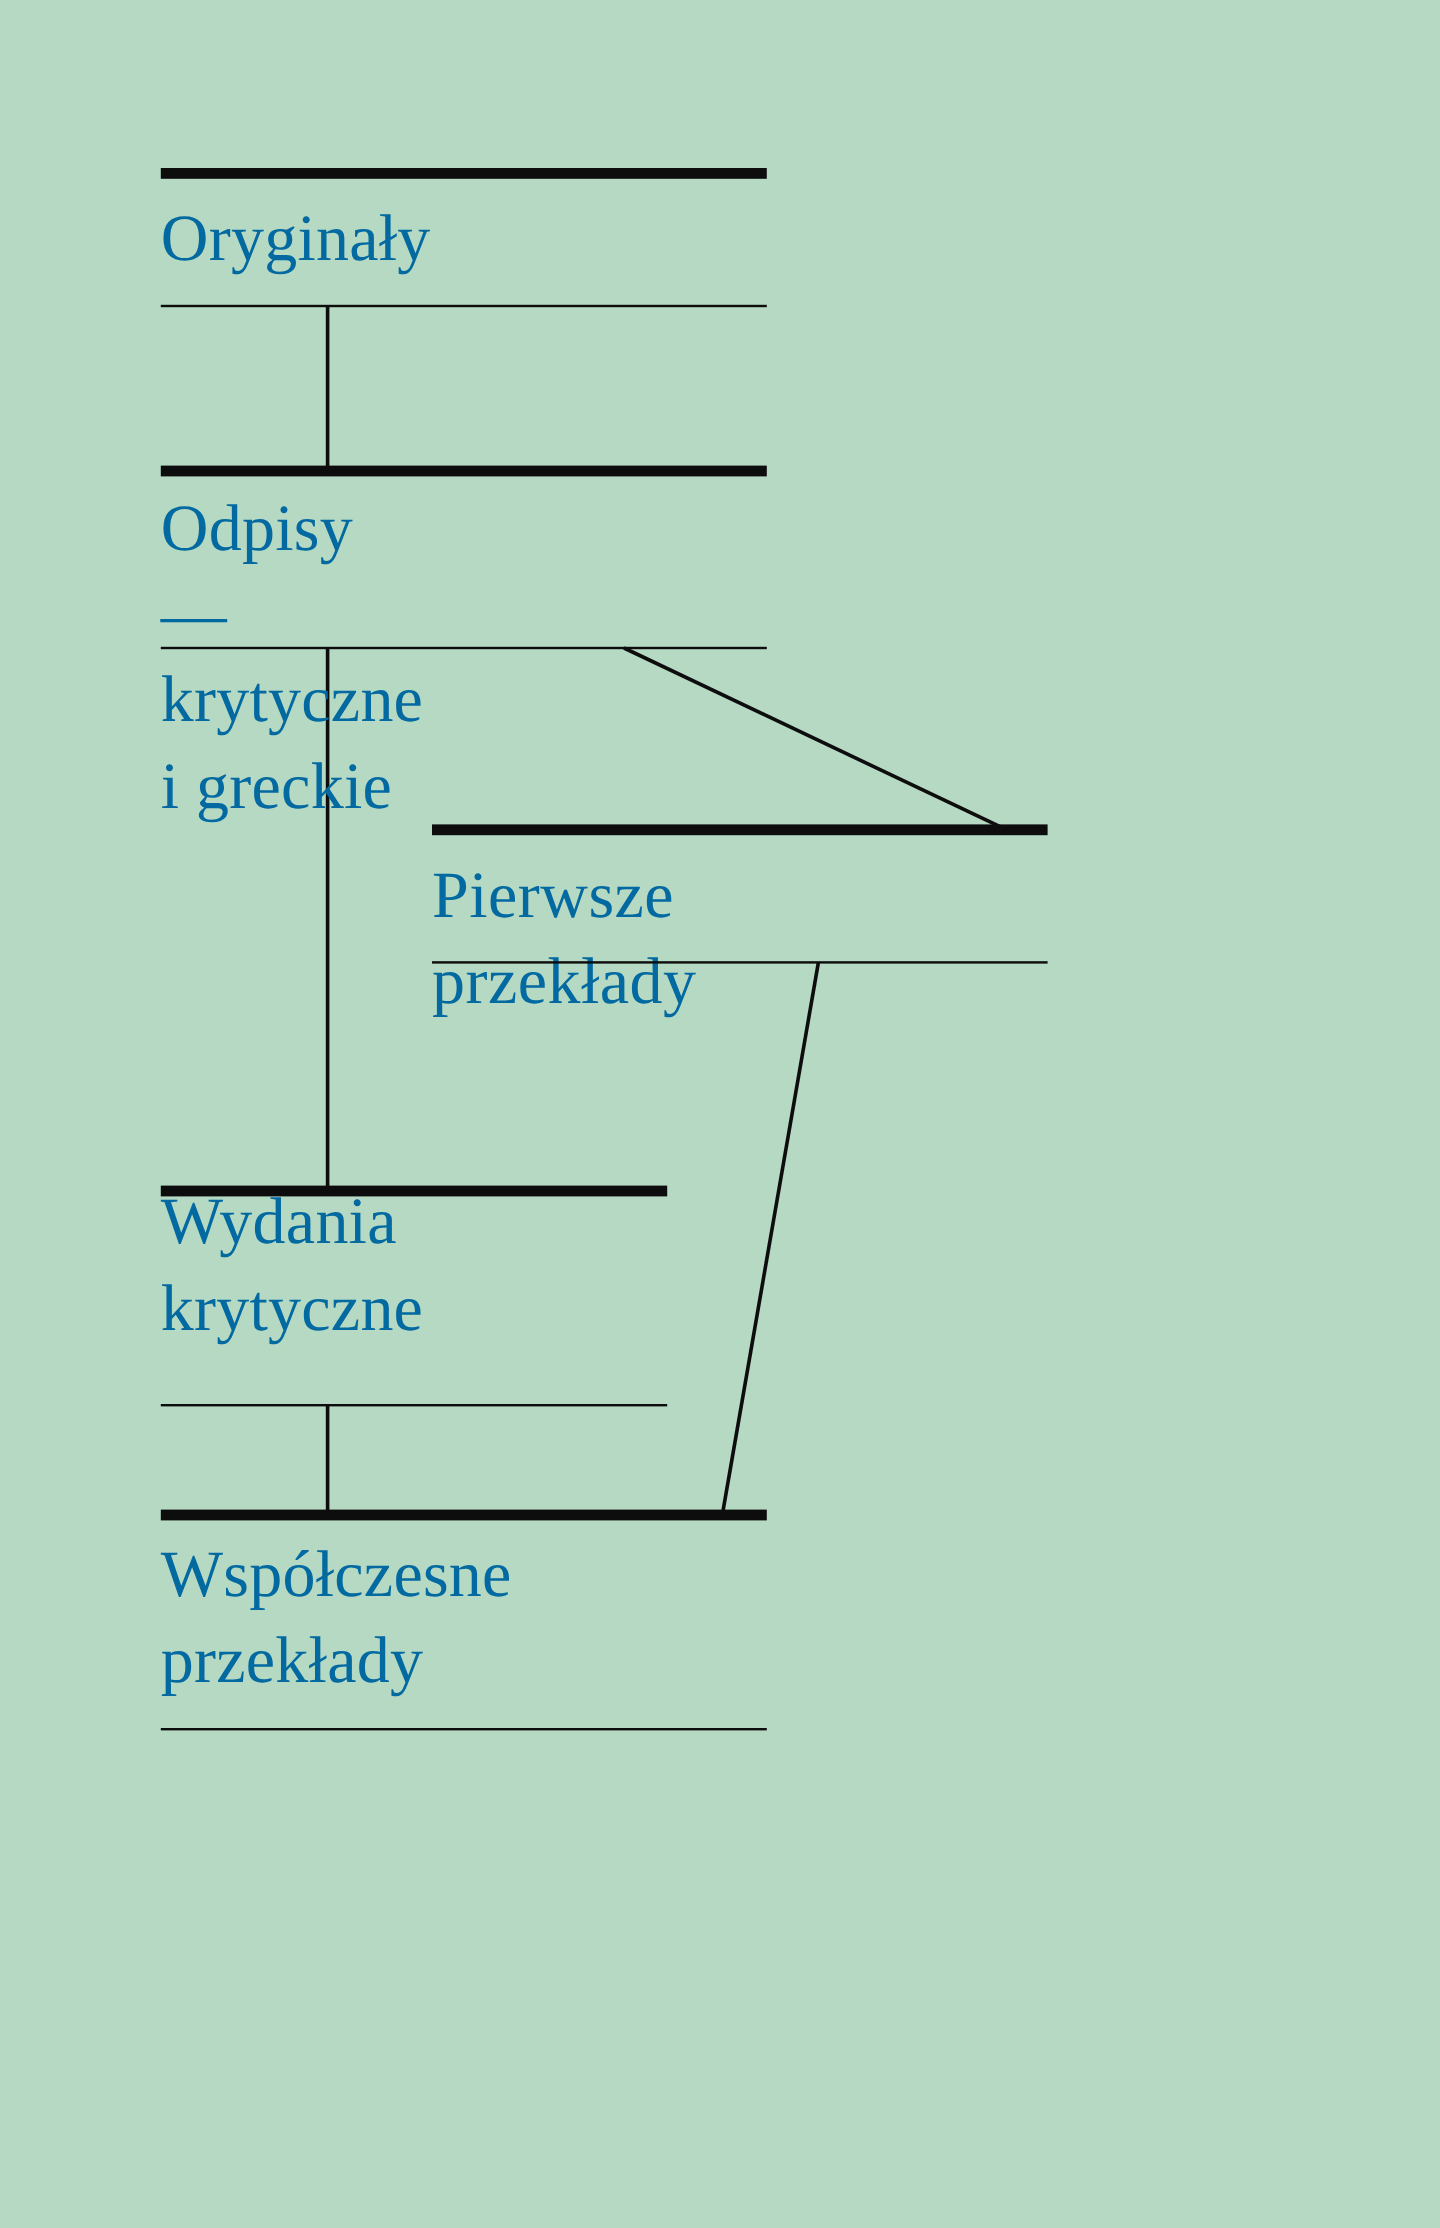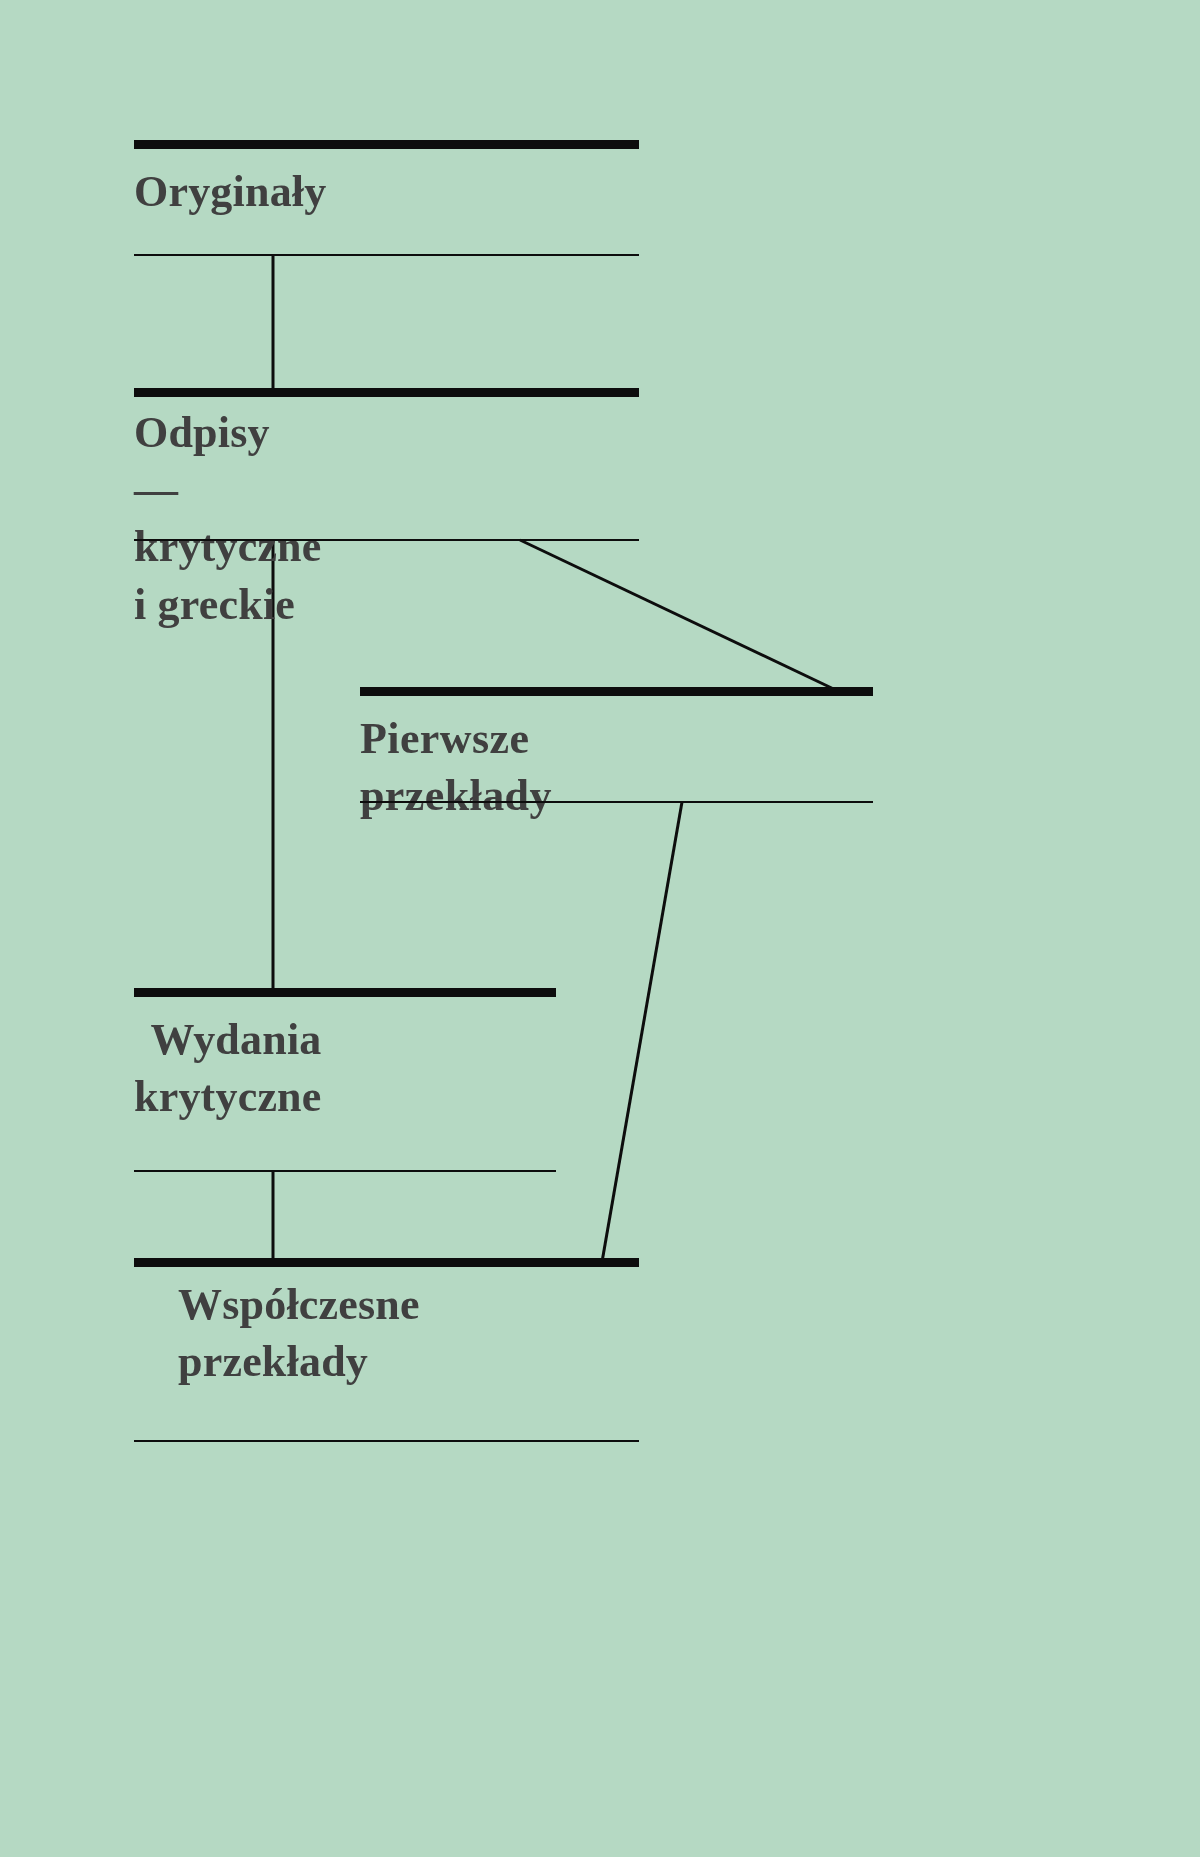--- a/index.html
+++ b/index.html
@@ -33,23 +33,23 @@
   .rule-top {
     position: absolute;
     background: #0d0d0d;
   }
   .rule-bottom {
     position: absolute;
     background: #0d0d0d;
   }
   .node-label {
     position: absolute;
-    color: #404040;
-    font-weight: 700;
-    font-size: 44px;
+    color: #0369a1;
+    font-weight: 400;
+    font-size: 55px;
     line-height: 1.30;
     letter-spacing: 0.2px;
     white-space: pre-line;
   }
   .node-label.wide {
     letter-spacing: 0.4px;
   }
 </style>
 </head>
 <body>
@@ -80,25 +80,25 @@
   </div>
 
   <div class="node">
     <div class="rule-top" style="left: 360px; top: 687px; width: 513px; height: 9px;"></div>
     <div class="node-label wide" style="left: 360px; top: 710px;">Pierwsze przekłady</div>
     <div class="rule-bottom" style="left: 360px; top: 801px; width: 513px; height: 2px;"></div>
   </div>
 
   <div class="node">
     <div class="rule-top" style="left: 134px; top: 988px; width: 422px; height: 9px;"></div>
-    <div class="node-label" style="left: 134px; top: 1011px; text-align: right;">Wydania
+    <div class="node-label" style="left: 134px; top: 982px;">Wydania
 krytyczne</div>
     <div class="rule-bottom" style="left: 134px; top: 1170px; width: 422px; height: 2px;"></div>
   </div>
 
   <div class="node">
     <div class="rule-top" style="left: 134px; top: 1258px; width: 505px; height: 9px;"></div>
-    <div class="node-label" style="left: 134px; top: 1276px; margin-left: 44px;">Współczesne
+    <div class="node-label" style="left: 134px; top: 1276px;">Współczesne
 przekłady</div>
     <div class="rule-bottom" style="left: 134px; top: 1440px; width: 505px; height: 2px;"></div>
   </div>
 
 </div>
 
 </body></html>

